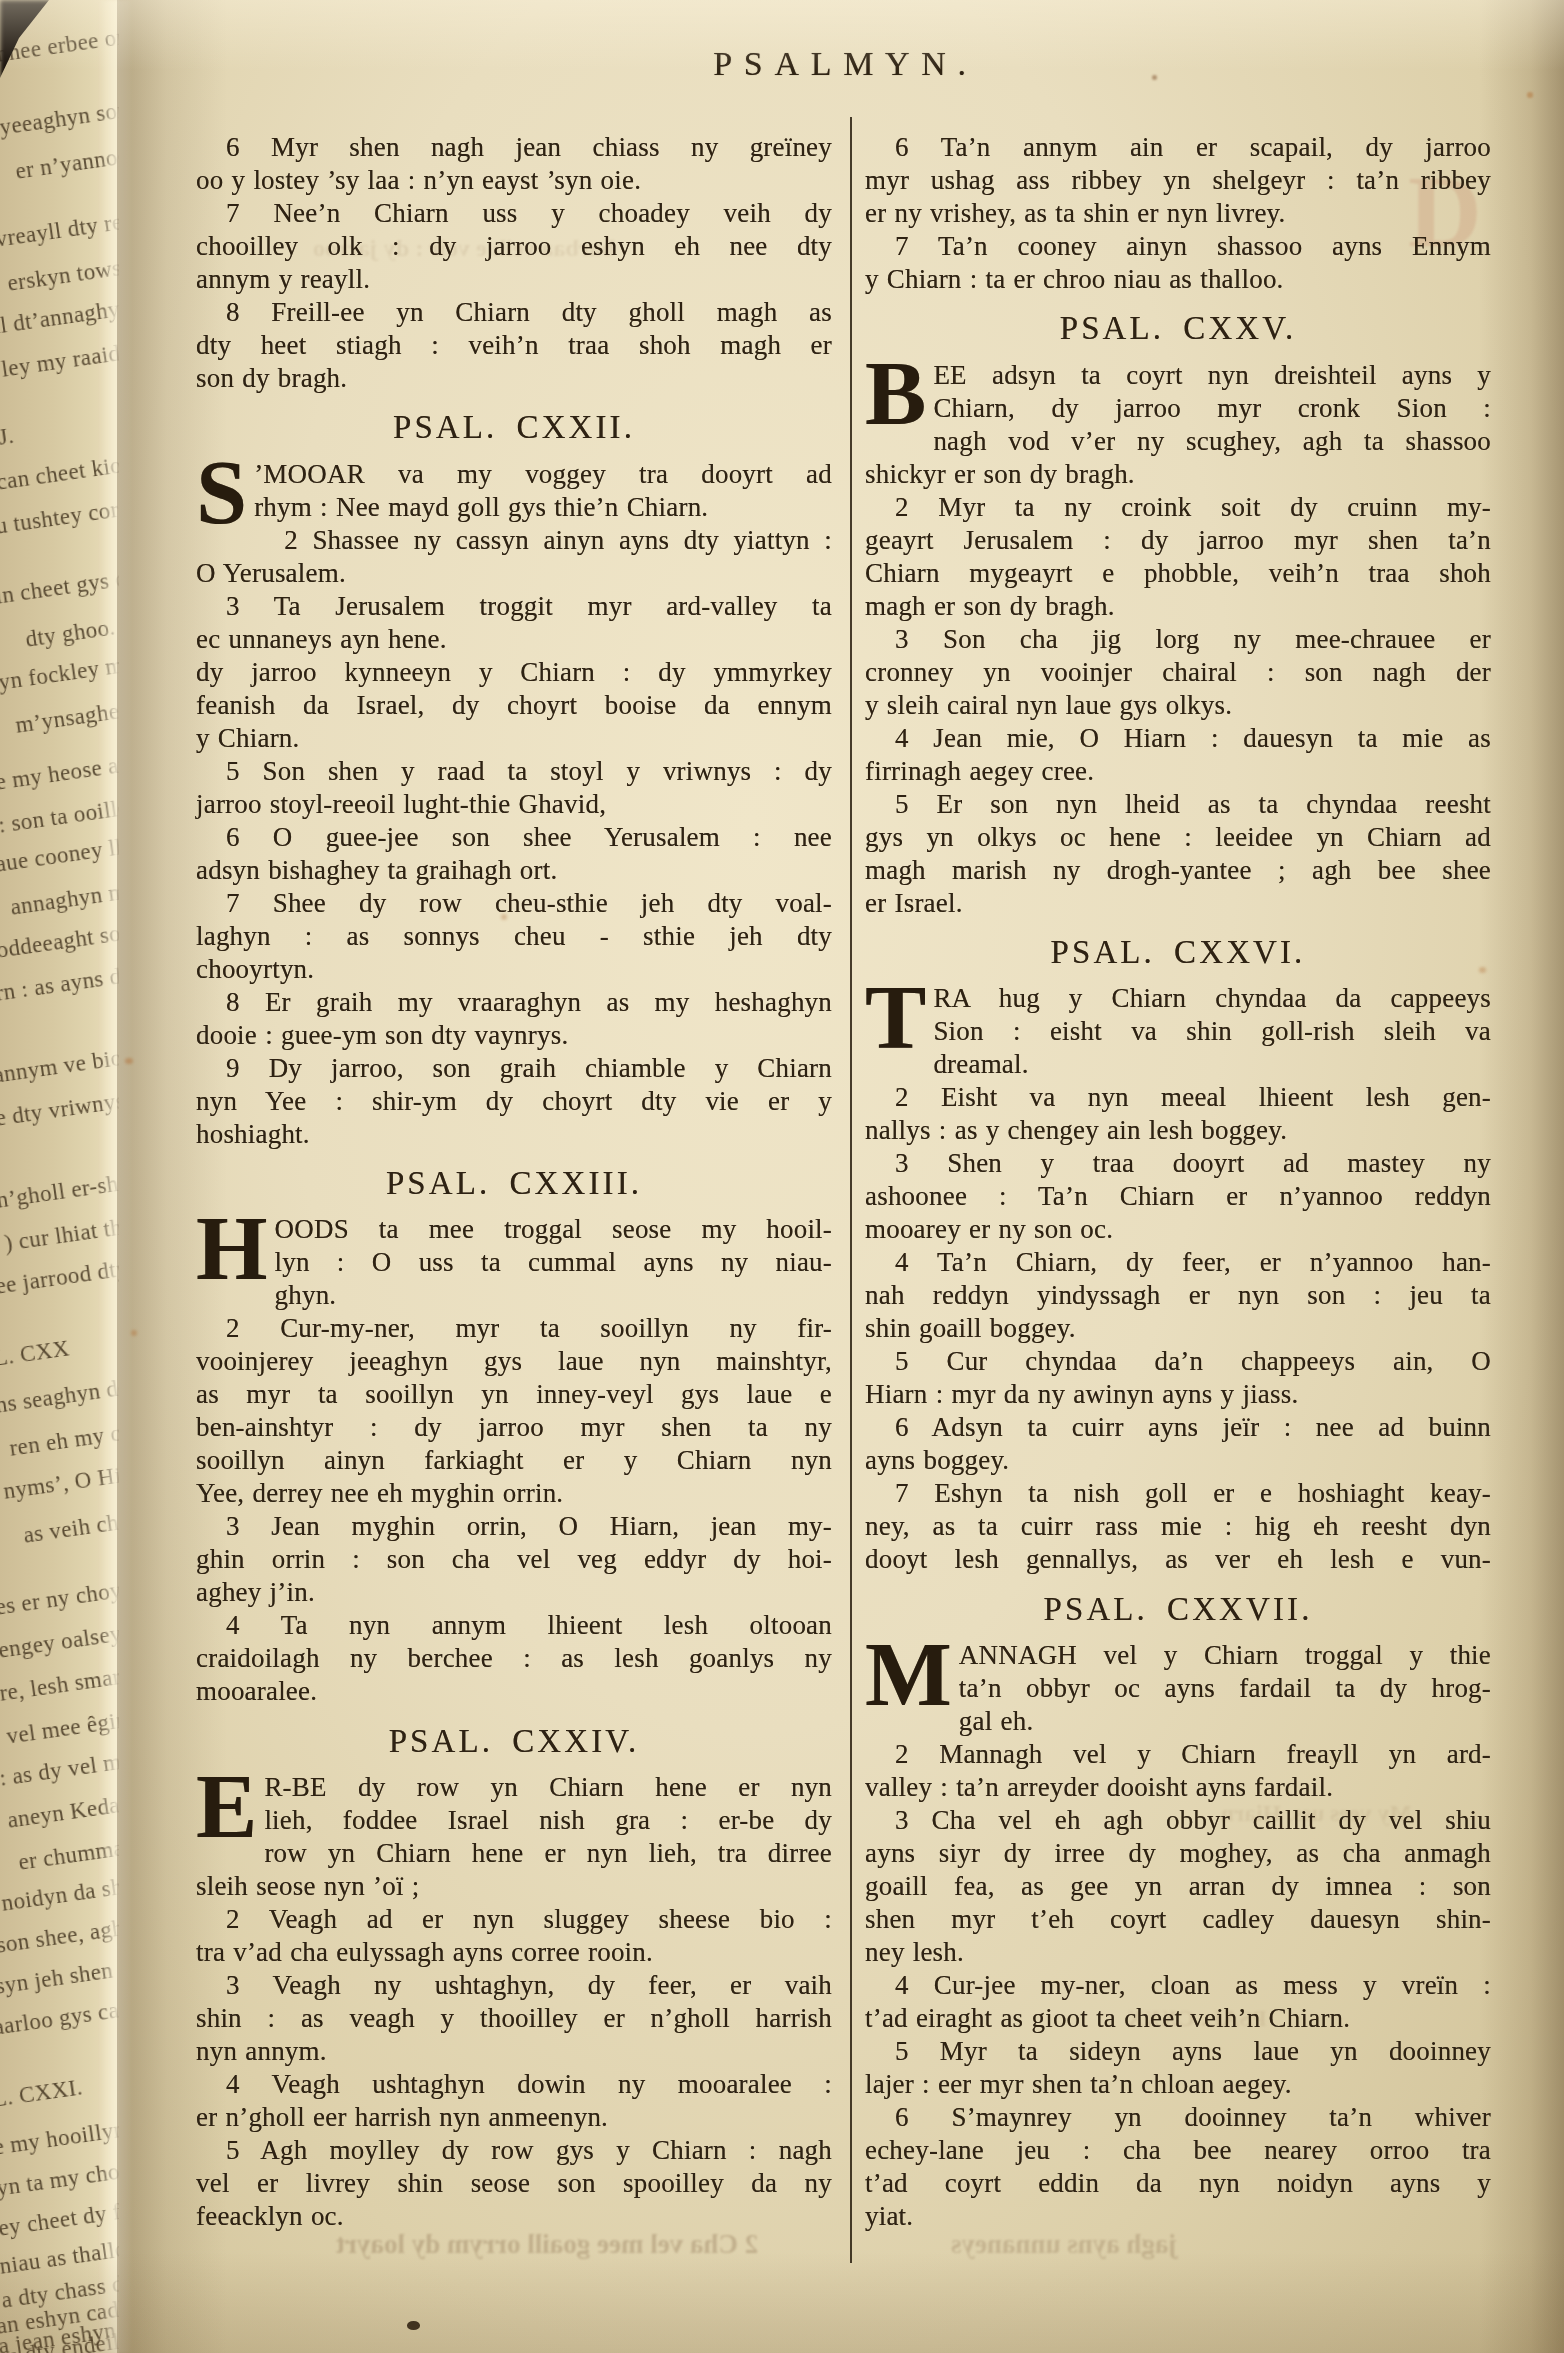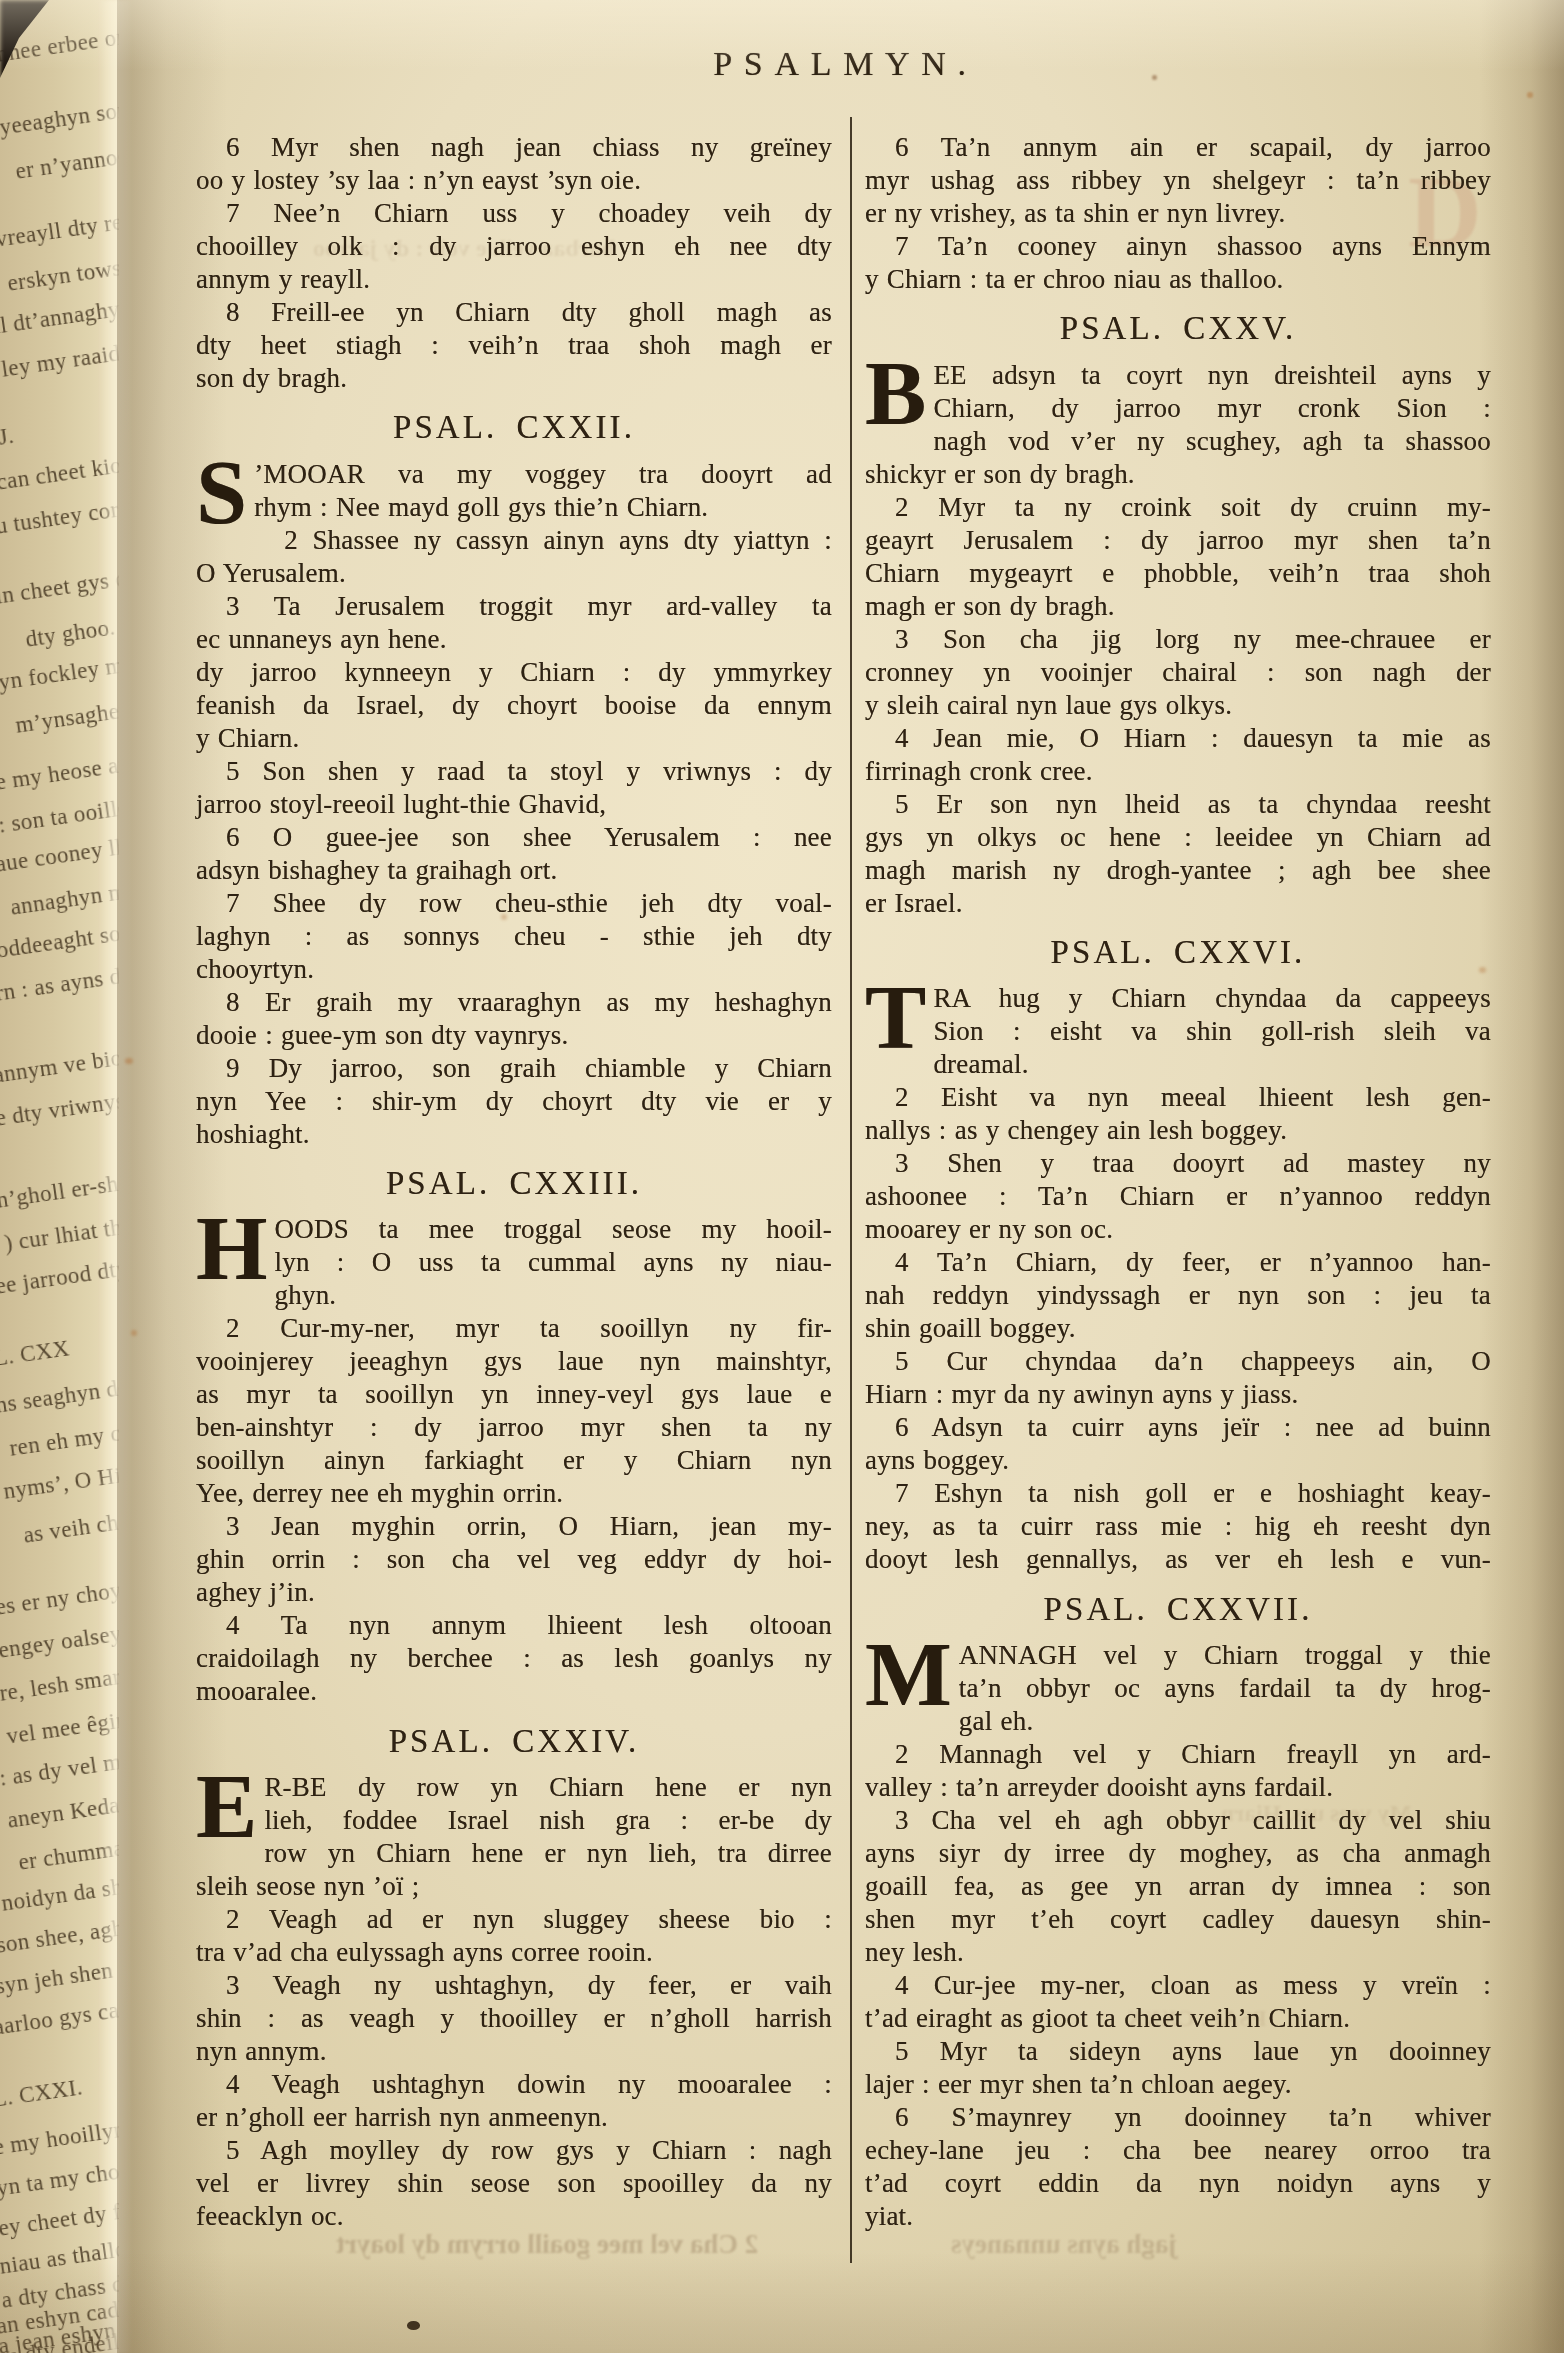--- a/index.html
+++ b/index.html
@@ -231,21 +231,21 @@
       <div class="line">nagh vod v’er ny scughey, agh ta shassoo</div>
       <div class="line last">shickyr er son dy bragh.</div>
       <div class="line indent">2 Myr ta ny croink soit dy cruinn my-</div>
       <div class="line">geayrt Jerusalem :  dy jarroo myr shen ta’n</div>
       <div class="line">Chiarn mygeayrt e phobble, veih’n traa shoh</div>
       <div class="line last">magh er son dy bragh.</div>
       <div class="line indent">3 Son cha jig lorg ny mee-chrauee er</div>
       <div class="line">cronney yn vooinjer chairal :  son nagh der</div>
       <div class="line last">y sleih cairal nyn laue gys olkys.</div>
       <div class="line indent">4 Jean mie, O Hiarn :  dauesyn ta mie as</div>
-      <div class="line last">firrinagh cronk cree.</div>
+      <div class="line last">firrinagh aegey cree.</div>
       <div class="line indent">5 Er son nyn lheid as ta chyndaa reesht</div>
       <div class="line">gys yn olkys oc hene :  leeidee yn Chiarn ad</div>
       <div class="line">magh marish ny drogh-yantee ;  agh bee shee</div>
       <div class="line last">er Israel.</div>
       <div class="psal-heading">PSAL. CXXVI.</div>
       <span class="dropcap">T</span>
       <div class="line">RA hug y Chiarn chyndaa da cappeeys</div>
       <div class="line">Sion :  eisht va shin goll-rish sleih va</div>
       <div class="line last">dreamal.</div>
       <div class="line indent">2 Eisht va nyn meeal lhieent lesh gen-</div>

